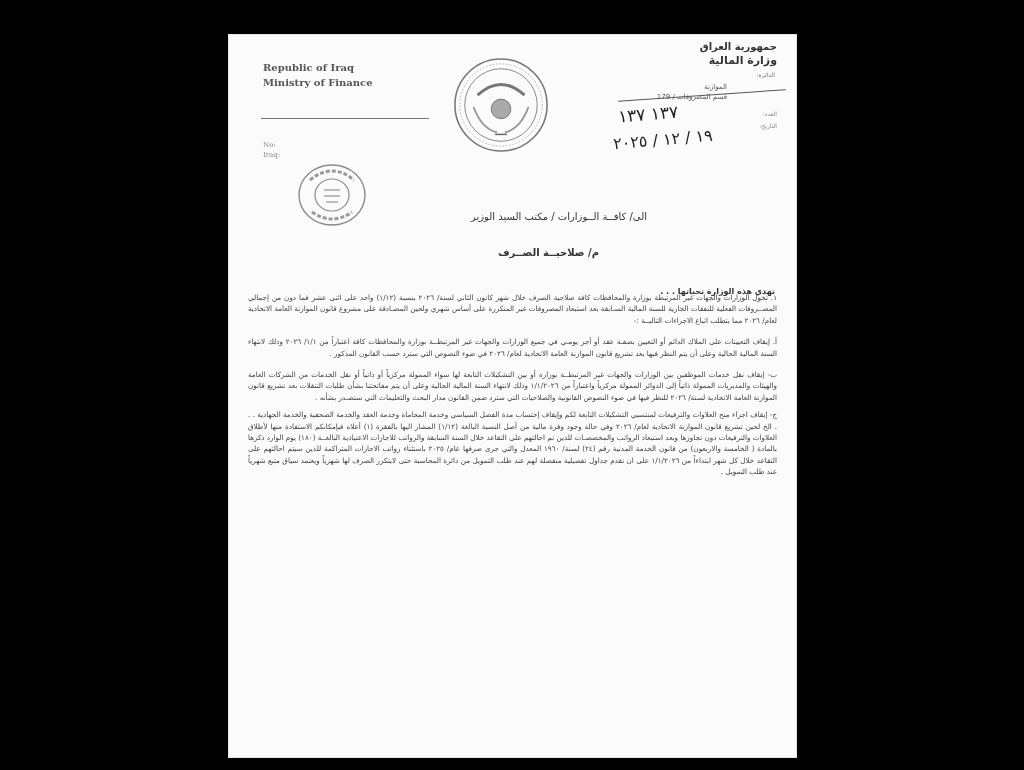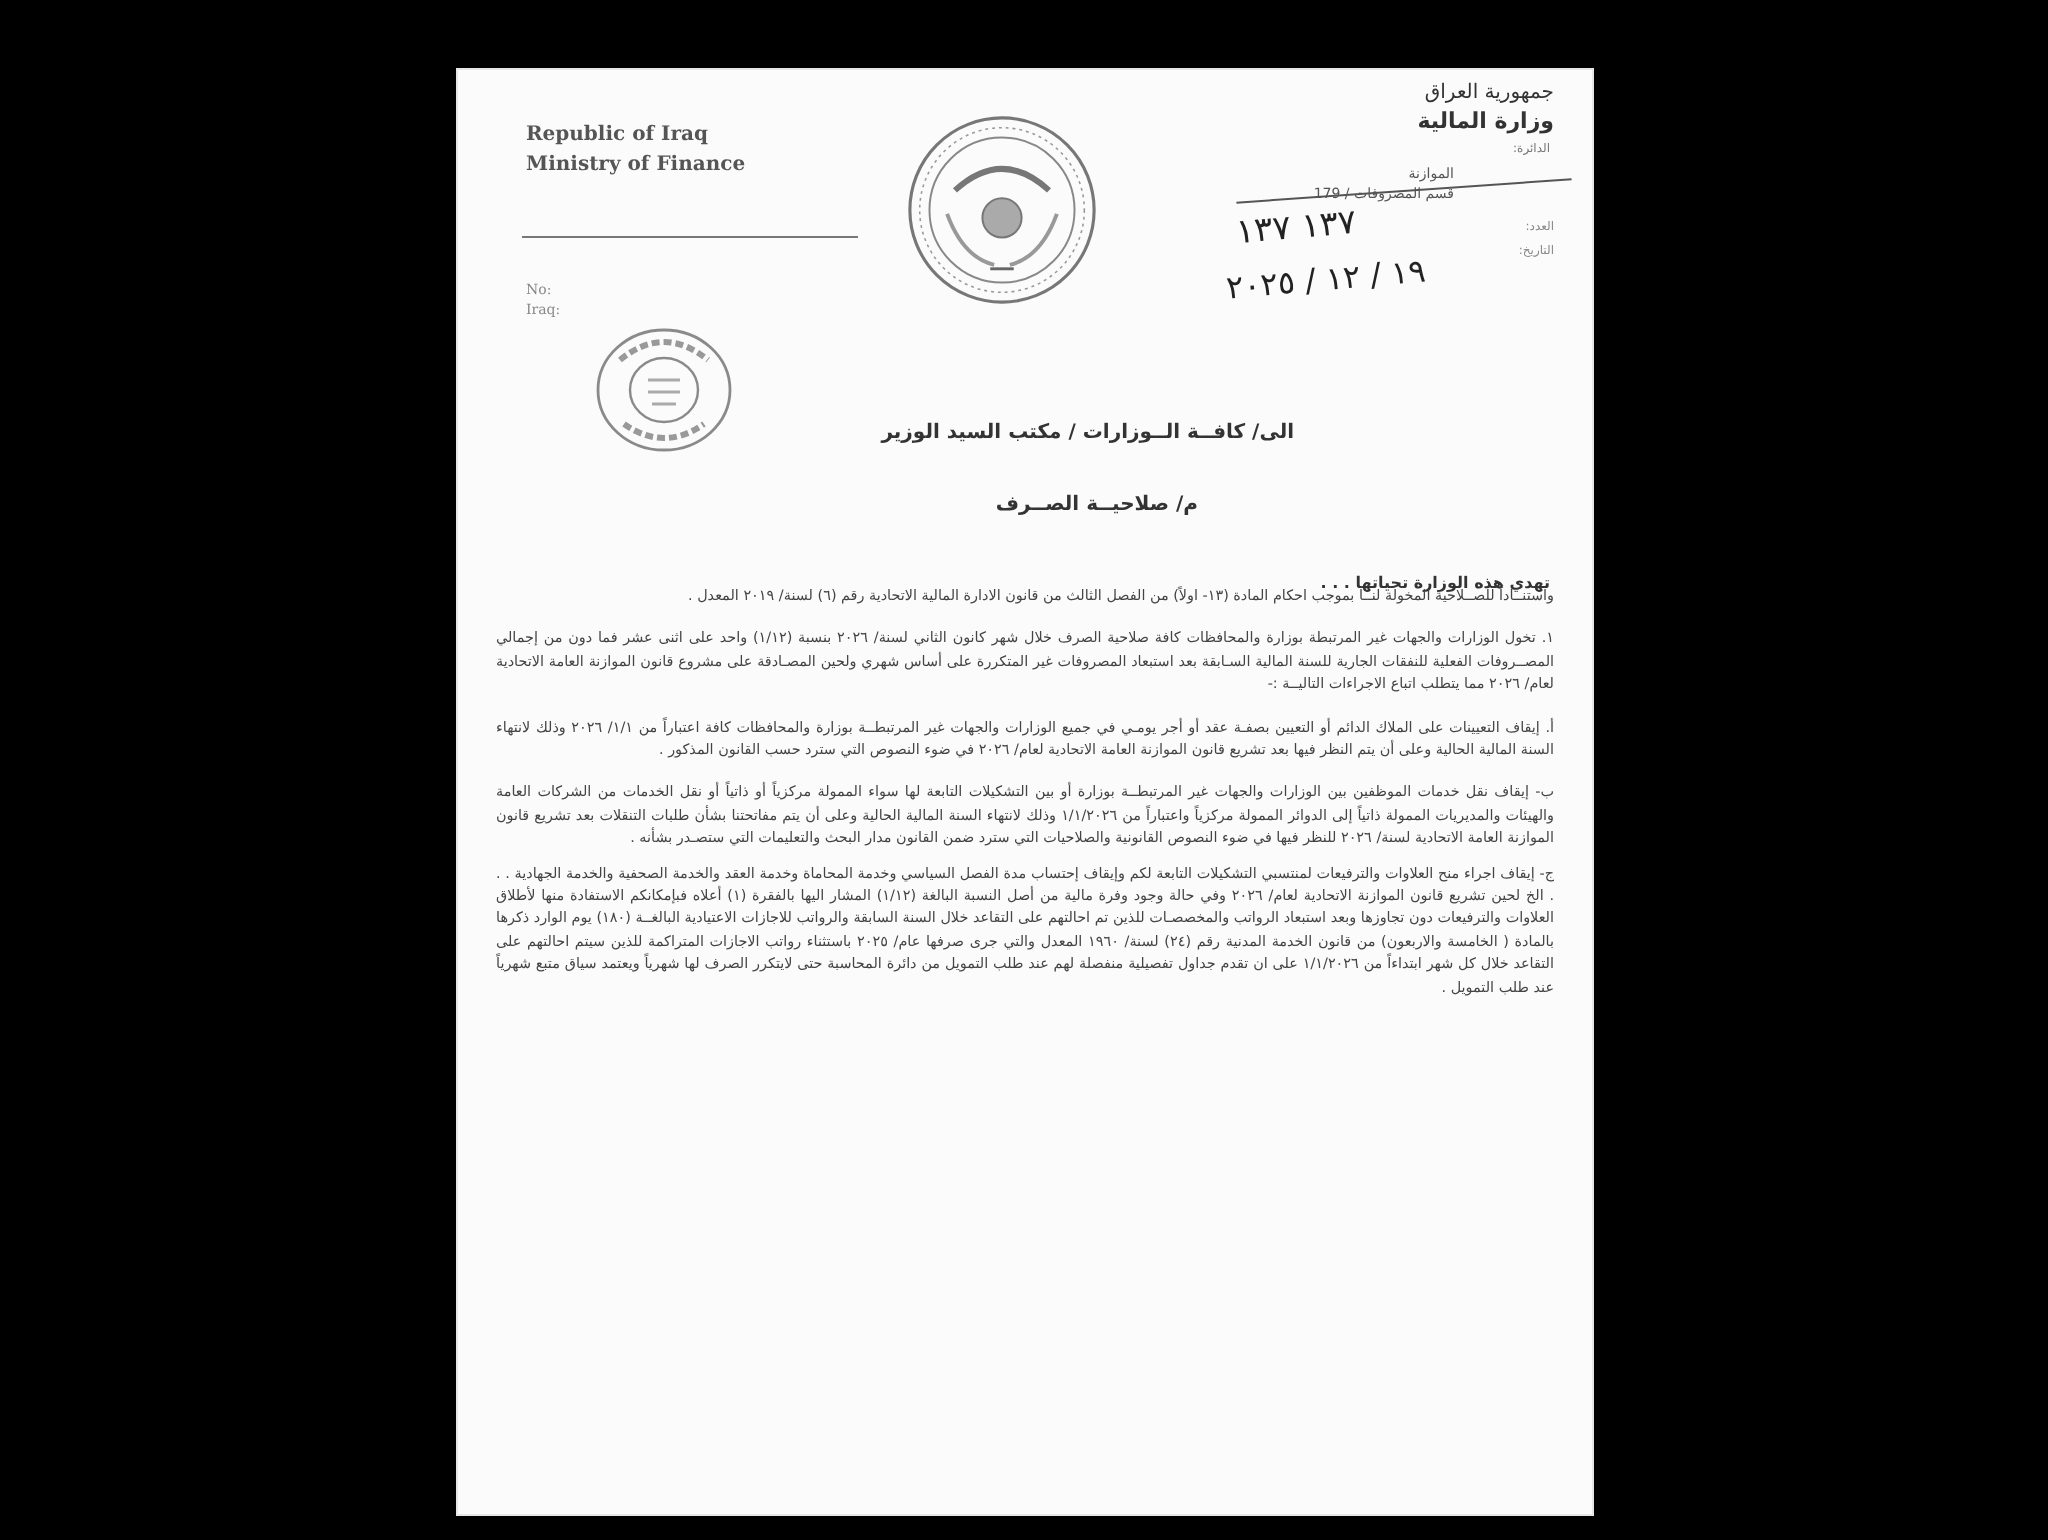--- a/index.html
+++ b/index.html
@@ -15,36 +15,36 @@
     .en-head {
       position:absolute; left:35px; top:26px; font-family:"DejaVu Serif", serif;
       font-size:10px; line-height:15px; color:#555; font-weight:bold;
     }
     .en-rule { position:absolute; left:33px; top:84px; width:168px; height:1px; background:#777; }
     .en-no { position:absolute; left:35px; top:106px; font-family:"DejaVu Serif", serif; font-size:7px; line-height:10px; color:#888; }
     .ar-head {
       position:absolute; right:20px; top:6px; direction:rtl; text-align:right;
       font-family:"DejaVu Sans", sans-serif; color:#333;
     }
-    .ar-head .l1 { font-size:10px; font-weight:normal; line-height:14px; }
+    .ar-head .l1 { font-size:10px; font-weight:bold; line-height:14px; }
     .ar-head .l2 { font-size:11px; font-weight:bold; line-height:14px; }
     .ar-meta { position:absolute; right:22px; top:36px; direction:rtl; font-size:6px; color:#777; line-height:9px; text-align:right;}
     .ar-dept { position:absolute; right:70px; top:48px; direction:rtl; font-size:7px; color:#555; line-height:10px; text-align:right; }
     .ar-rule { position:absolute; left:390px; top:61px; width:168px; height:1px; background:#555; transform:rotate(-4deg); }
     .ar-labels { position:absolute; right:20px; top:74px; direction:rtl; font-size:6px; color:#888; line-height:12px; text-align:right;}
     .handwrite { position:absolute; font-family:"DejaVu Sans", sans-serif; color:#222; letter-spacing:2px; }
     .hw-num { left:390px; top:70px; font-size:17px; transform:rotate(-5deg); }
     .hw-date { left:385px; top:96px; font-size:16px; transform:rotate(-5deg); }
     .seal-main { position:absolute; left:224px; top:22px; width:98px; height:98px; }
     .seal-side { position:absolute; left:68px; top:128px; width:72px; height:66px; }
     .body-text {
       position:absolute; left:20px; right:20px; direction:rtl; text-align:justify;
       font-family:"DejaVu Sans", sans-serif; color:#444; font-size:7.2px; line-height:11.4px;
     }
-    .addressee { position:absolute; right:150px; top:177px; direction:rtl; font-size:10px; font-weight:bold; color:#333;text-align:center; }
+    .addressee { position:absolute; right:150px; top:177px; direction:rtl; font-size:10px; font-weight:normal; color:#333;text-align:center; }
     .subject { position:absolute; right:198px; top:213px; direction:rtl; font-size:10px; font-weight:bold; color:#333; }
     .greeting { position:absolute; right:22px; top:237px; direction:rtl; font-size:8px; font-weight:bold; color:#333;margin-top:16px; }
     .para { margin:0; }
   </style>
 </head>
 <body>
 
 <div class="page">
 
   <div class="en-head">
@@ -91,20 +91,19 @@
   </div>
 
   <div class="handwrite hw-num">١٣٧ ١٣٧</div>
   <div class="handwrite hw-date">١٩ / ١٢ / ٢٠٢٥</div>
 
   <div class="addressee">الى/ كافــة الــوزارات / مكتب السيد الوزير</div>
   <div class="subject">م/ صلاحيــة الصــرف</div>
   <div class="greeting">تهدي هذه الوزارة تحياتها . . .</div>
 
   <div class="body-text" style="top:258px;">
-    <p class="para" style="margin-bottom:10px;">واستنــاداً للصــلاحية المخولة لنــا بموجب احكام المادة (١٣- اولاً) من الفصل الثالث من قانون الادارة المالية الاتحادية رقم (٦) لسنة/ ٢٠١٩ المعدل .</p>
     <p class="para" style="margin-bottom:10px;">١. تخول الوزارات والجهات غير المرتبطة بوزارة والمحافظات كافة صلاحية الصرف خلال شهر كانون الثاني لسنة/ ٢٠٢٦ بنسبة (١/١٢) واحد على اثنى عشر فما دون من إجمالي المصــروفات الفعلية للنفقات الجارية للسنة المالية السـابقة بعد استبعاد المصروفات غير المتكررة على أساس شهري ولحين المصـادقة على مشروع قانون الموازنة العامة الاتحادية لعام/ ٢٠٢٦ مما يتطلب اتباع الاجراءات التاليــة :-</p>
     <p class="para" style="margin-bottom:10px;">أ. إيقاف التعيينات على الملاك الدائم أو التعيين بصفـة عقد أو أجر يومـي في جميع الوزارات والجهات غير المرتبطــة بوزارة والمحافظات كافة اعتباراً من ١/١/ ٢٠٢٦ وذلك لانتهاء السنة المالية الحالية وعلى أن يتم النظر فيها بعد تشريع قانون الموازنة العامة الاتحادية لعام/ ٢٠٢٦ في ضوء النصوص التي سترد حسب القانون المذكور .</p>
     <p class="para" style="margin-bottom:6px;">ب- إيقاف نقل خدمات الموظفين بين الوزارات والجهات غير المرتبطــة بوزارة أو بين التشكيلات التابعة لها سواء الممولة مركزياً أو ذاتياً أو نقل الخدمات من الشركات العامة والهيئات والمديريات الممولة ذاتياً إلى الدوائر الممولة مركزياً واعتباراً من ١/١/٢٠٢٦ وذلك لانتهاء السنة المالية الحالية وعلى أن يتم مفاتحتنا بشأن طلبات التنقلات بعد تشريع قانون الموازنة العامة الاتحادية لسنة/ ٢٠٢٦ للنظر فيها في ضوء النصوص القانونية والصلاحيات التي سترد ضمن القانون مدار البحث والتعليمات التي ستصـدر بشأنه .</p>
     <p class="para">ج- إيقاف اجراء منح العلاوات والترفيعات لمنتسبي التشكيلات التابعة لكم وإيقاف إحتساب مدة الفصل السياسي وخدمة المحاماة وخدمة العقد والخدمة الصحفية والخدمة الجهادية . . . الخ لحين تشريع قانون الموازنة الاتحادية لعام/ ٢٠٢٦ وفي حالة وجود وفرة مالية من أصل النسبة البالغة (١/١٢) المشار اليها بالفقرة (١) أعلاه فبإمكانكم الاستفادة منها لأطلاق العلاوات والترفيعات دون تجاوزها وبعد استبعاد الرواتب والمخصصـات للذين تم احالتهم على التقاعد خلال السنة السابقة والرواتب للاجازات الاعتيادية البالغــة (١٨٠) يوم الوارد ذكرها بالمادة ( الخامسة والاربعون) من قانون الخدمة المدنية رقم (٢٤) لسنة/ ١٩٦٠ المعدل والتي جرى صرفها عام/ ٢٠٢٥ باستثناء رواتب الاجازات المتراكمة للذين سيتم احالتهم على التقاعد خلال كل شهر ابتداءاً من ١/١/٢٠٢٦ على ان تقدم جداول تفصيلية منفصلة لهم عند طلب التمويل من دائرة المحاسبة حتى لايتكرر الصرف لها شهرياً ويعتمد سياق متبع شهرياً عند طلب التمويل .</p>
   </div>
 
 </div>
 
 </body></html>

